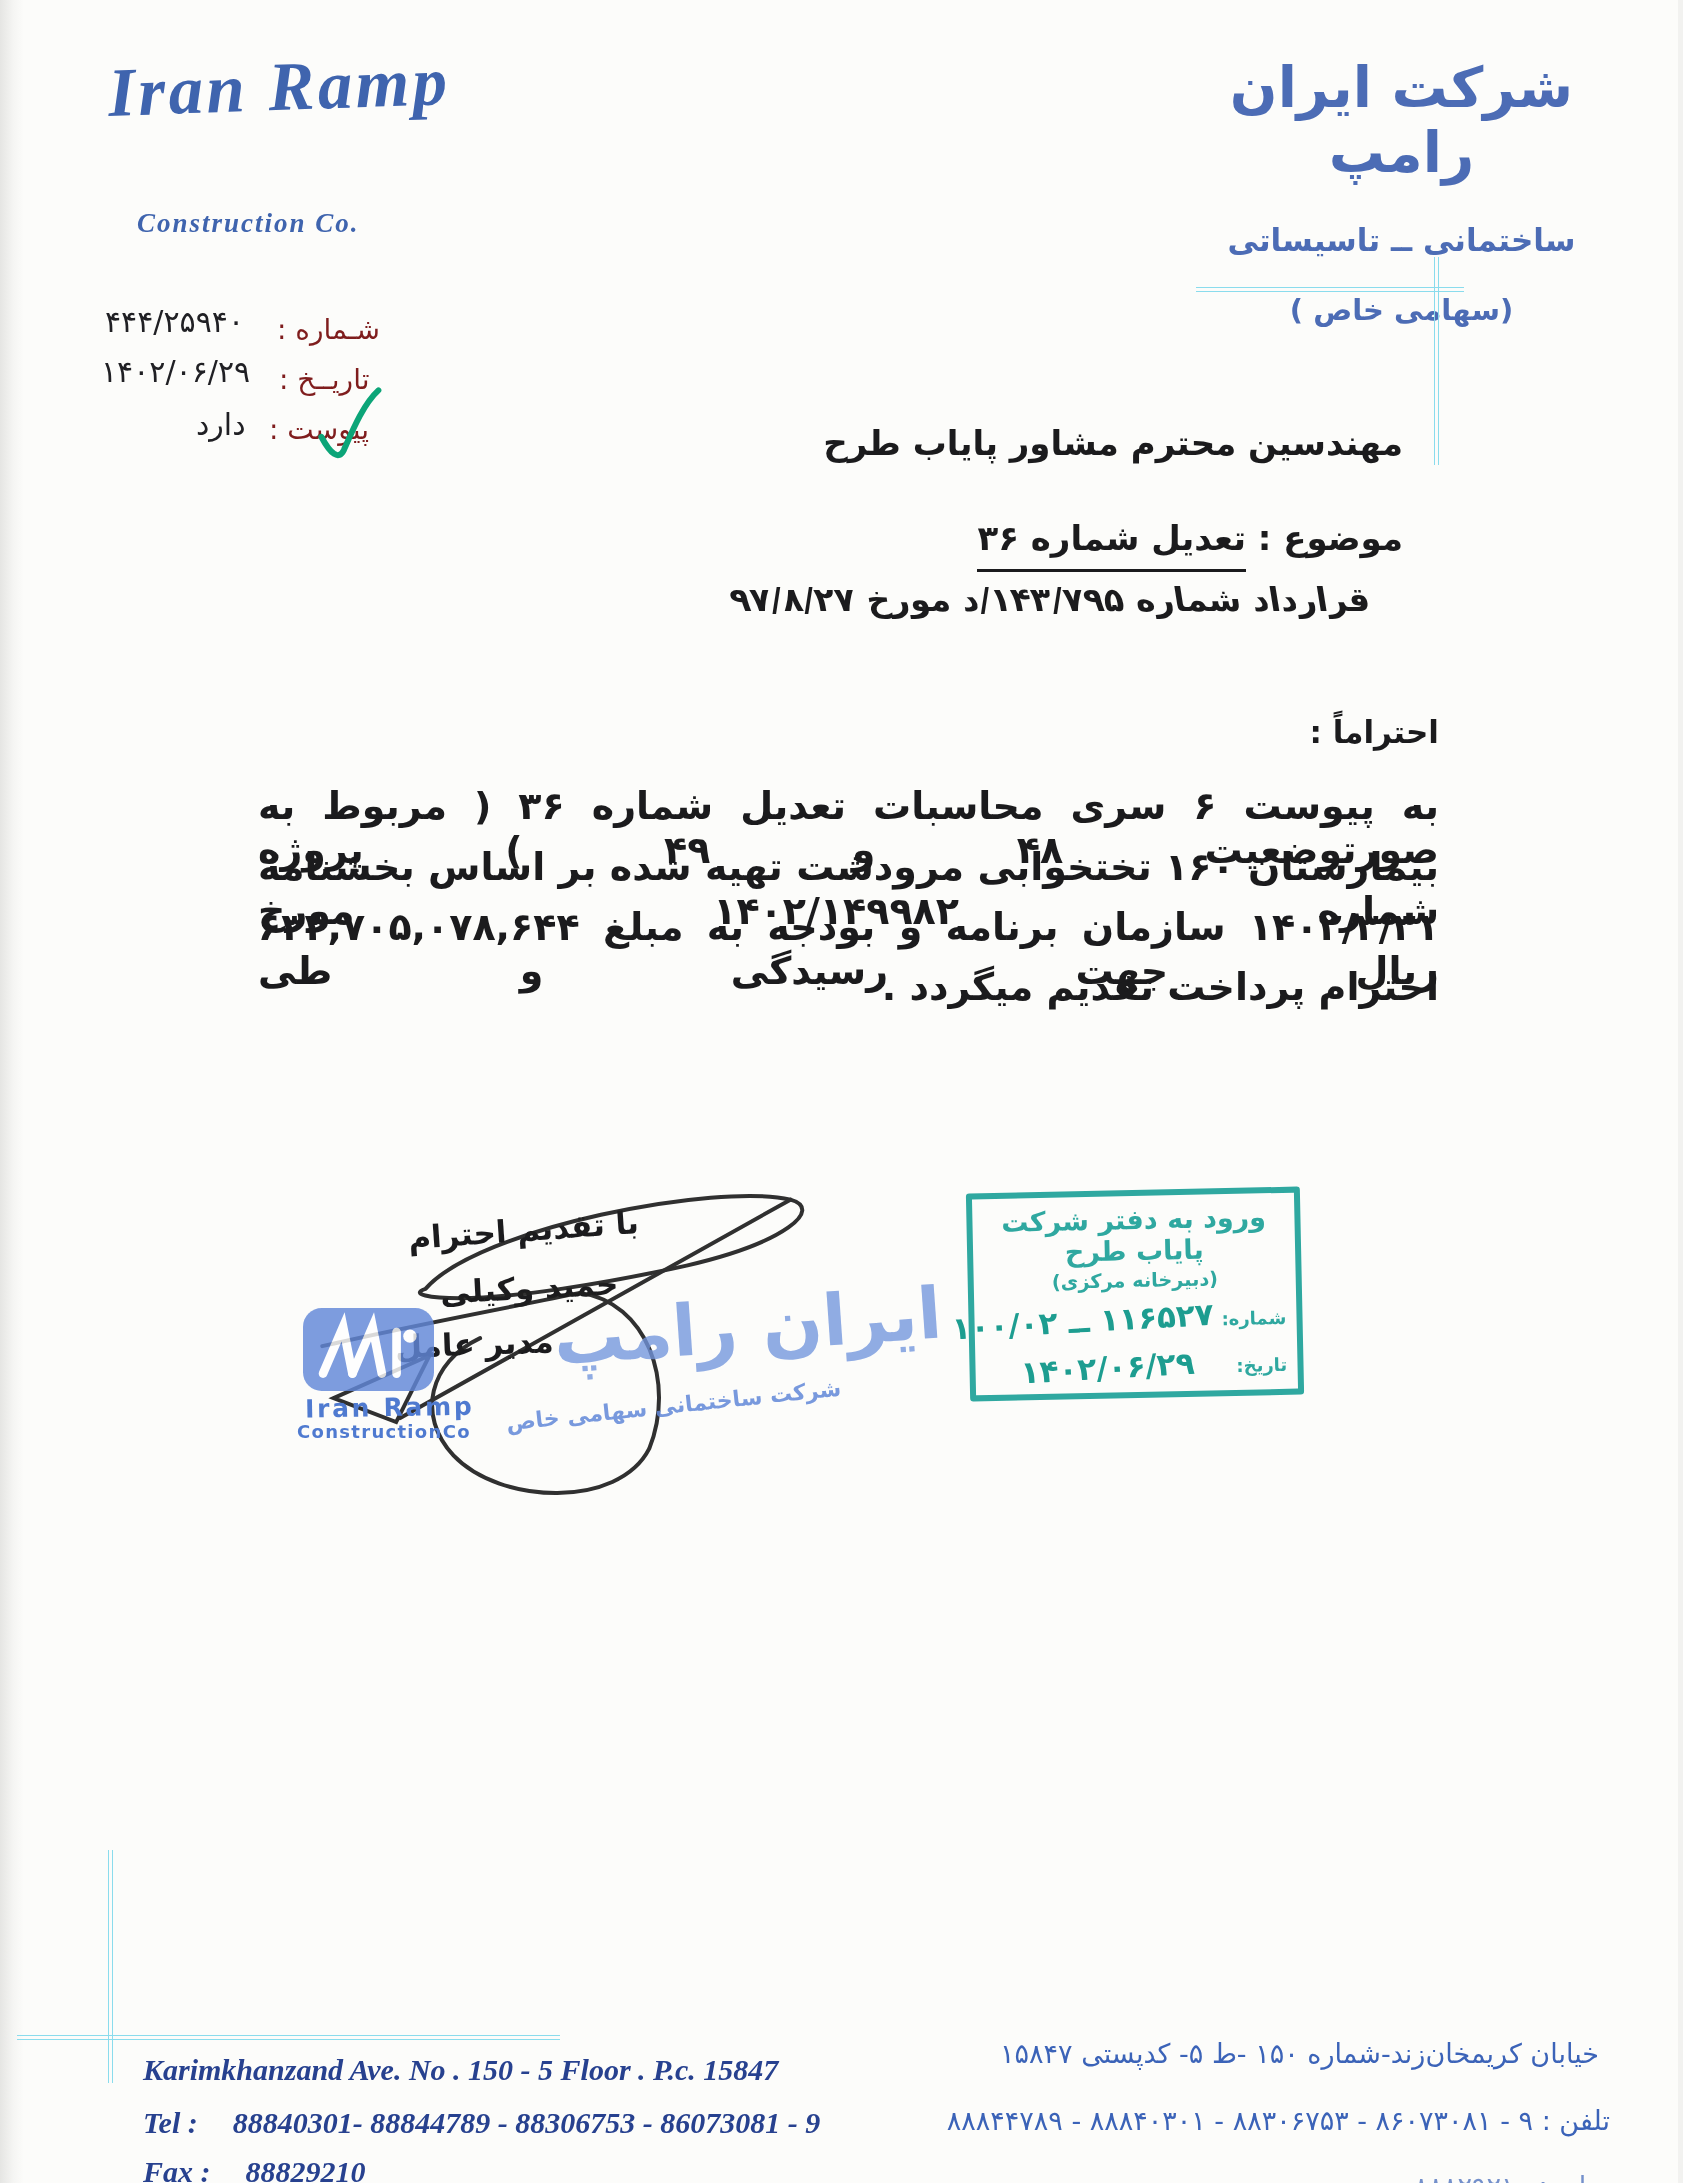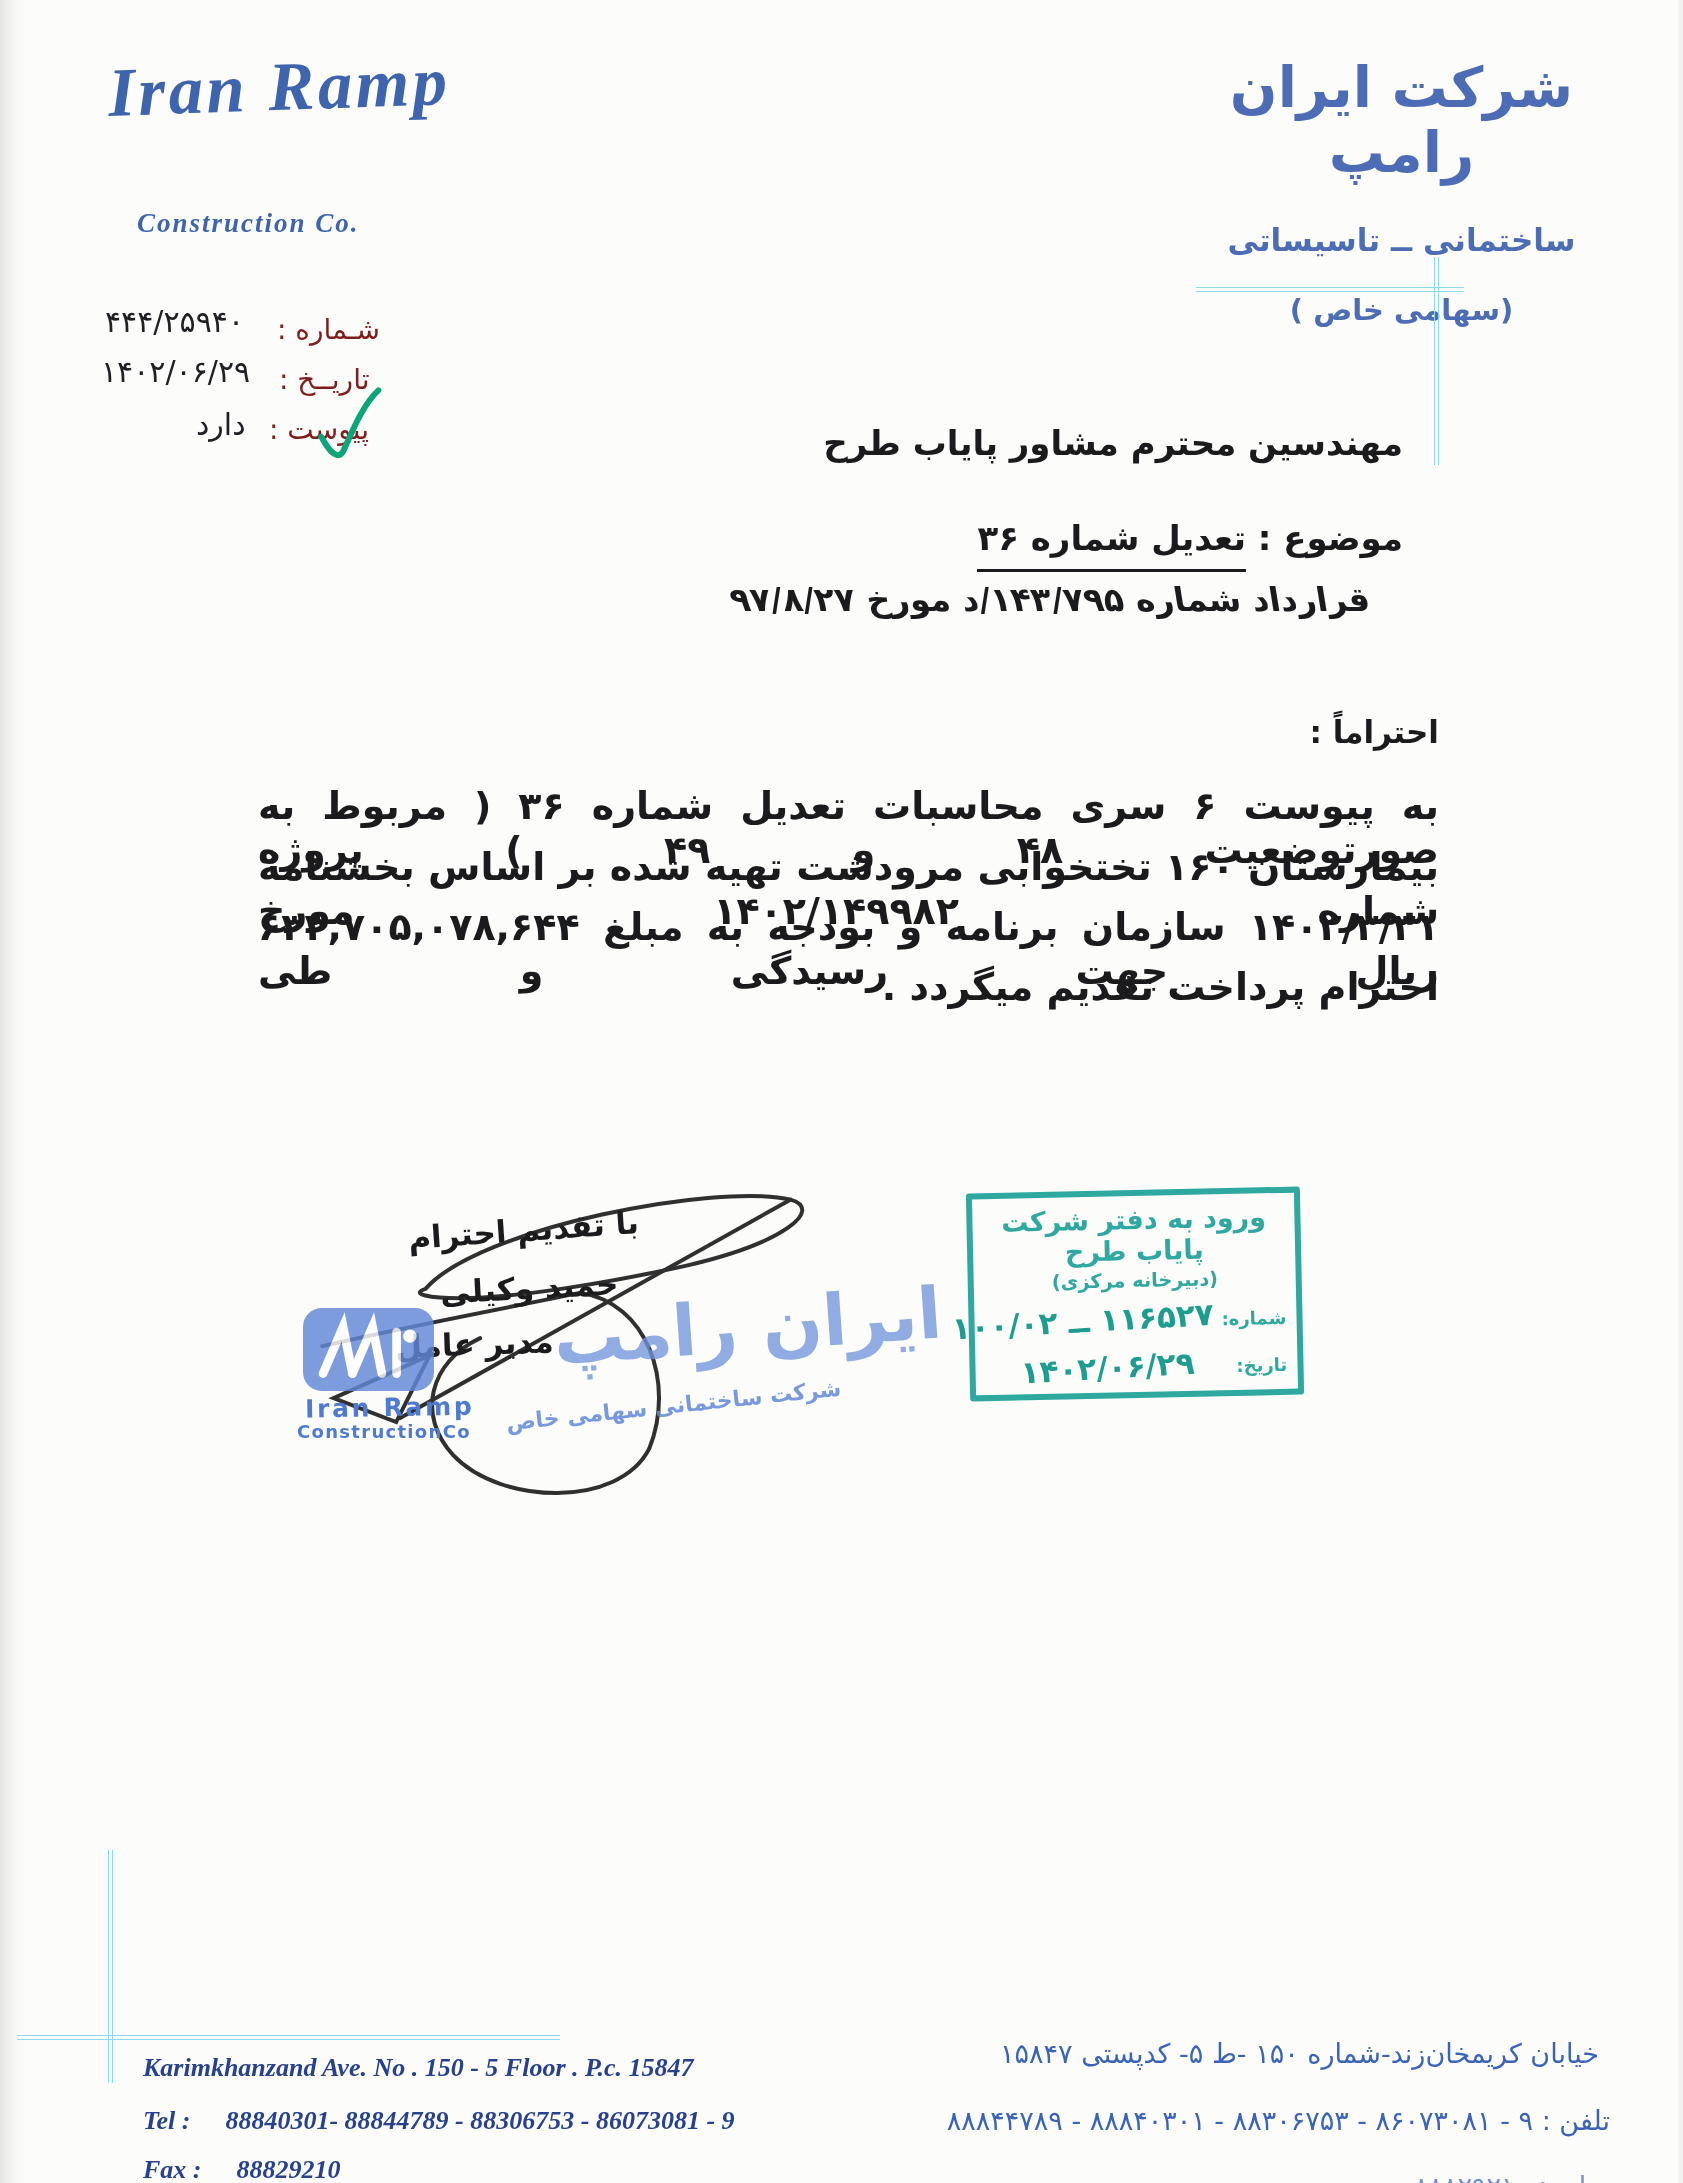--- a/index.html
+++ b/index.html
@@ -74,21 +74,21 @@
   .receipt .row{display:flex;align-items:center;gap:8px;margin-top:10.7px;}
   .receipt .rl{font-size:18px;font-weight:bold;white-space:nowrap;}
   .receipt .rv{flex:1;font-size:31px;font-weight:bold;color:#1d9d90;transform:rotate(-2deg);
     text-align:center;white-space:nowrap;}
 
   
   .f-fa{color:#3b63b8;direction:rtl;font-size:27px;}
   .f-add-fa{right:84px;top:2038px;}
   .f-phone-fa{right:73px;top:2105px;}
   .f-fax-fa{right:73px;top:2171px;opacity:.7;}
-  .f-en{font-family:"Liberation Serif",serif;font-style:italic;font-weight:bold;font-size:26px;color:#27418f;}
+  .f-en{font-family:"Liberation Serif",serif;font-style:italic;font-weight:bold;font-size:30px;color:#27418f;}
   .f-add-en{left:143px;top:2053px;}
   .f-tel-en{left:143px;top:2106px;}
   .f-fax-en{left:143px;top:2155px;}
   .f-en .gap{display:inline-block;width:35px;}
 </style>
 </head>
 <body>
 
 <div class="page">
 

